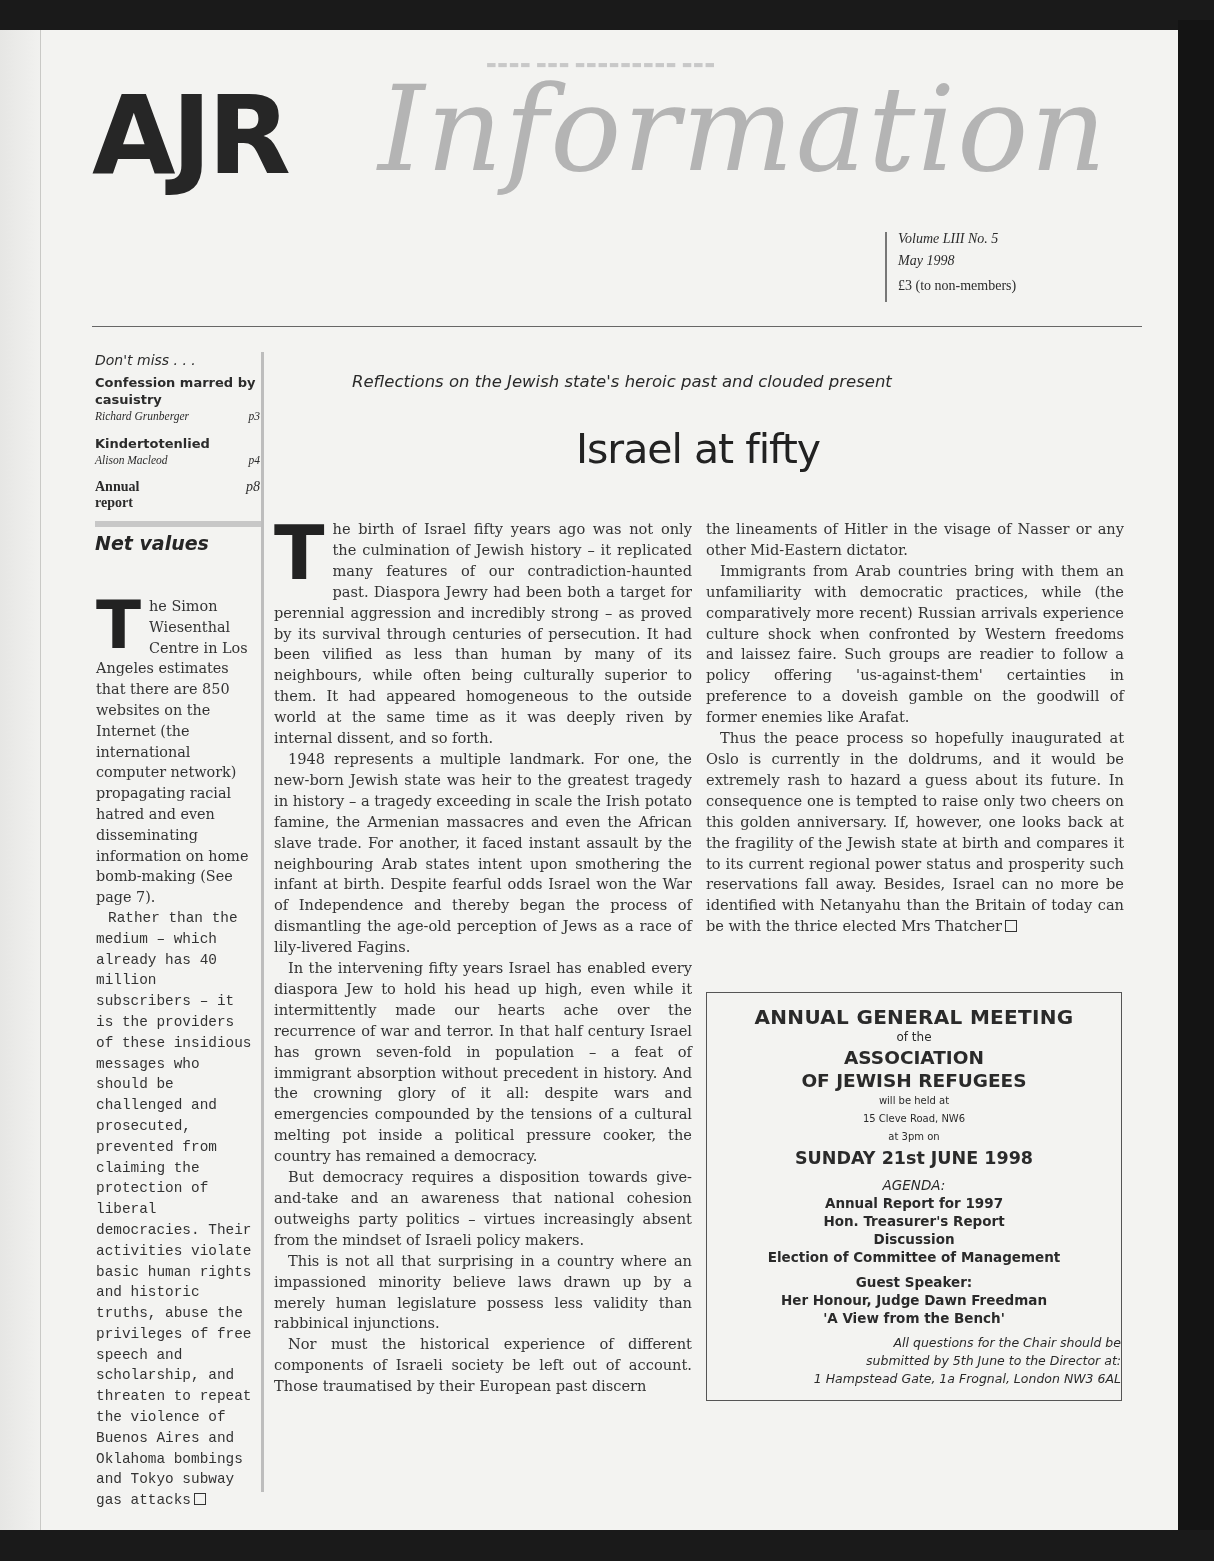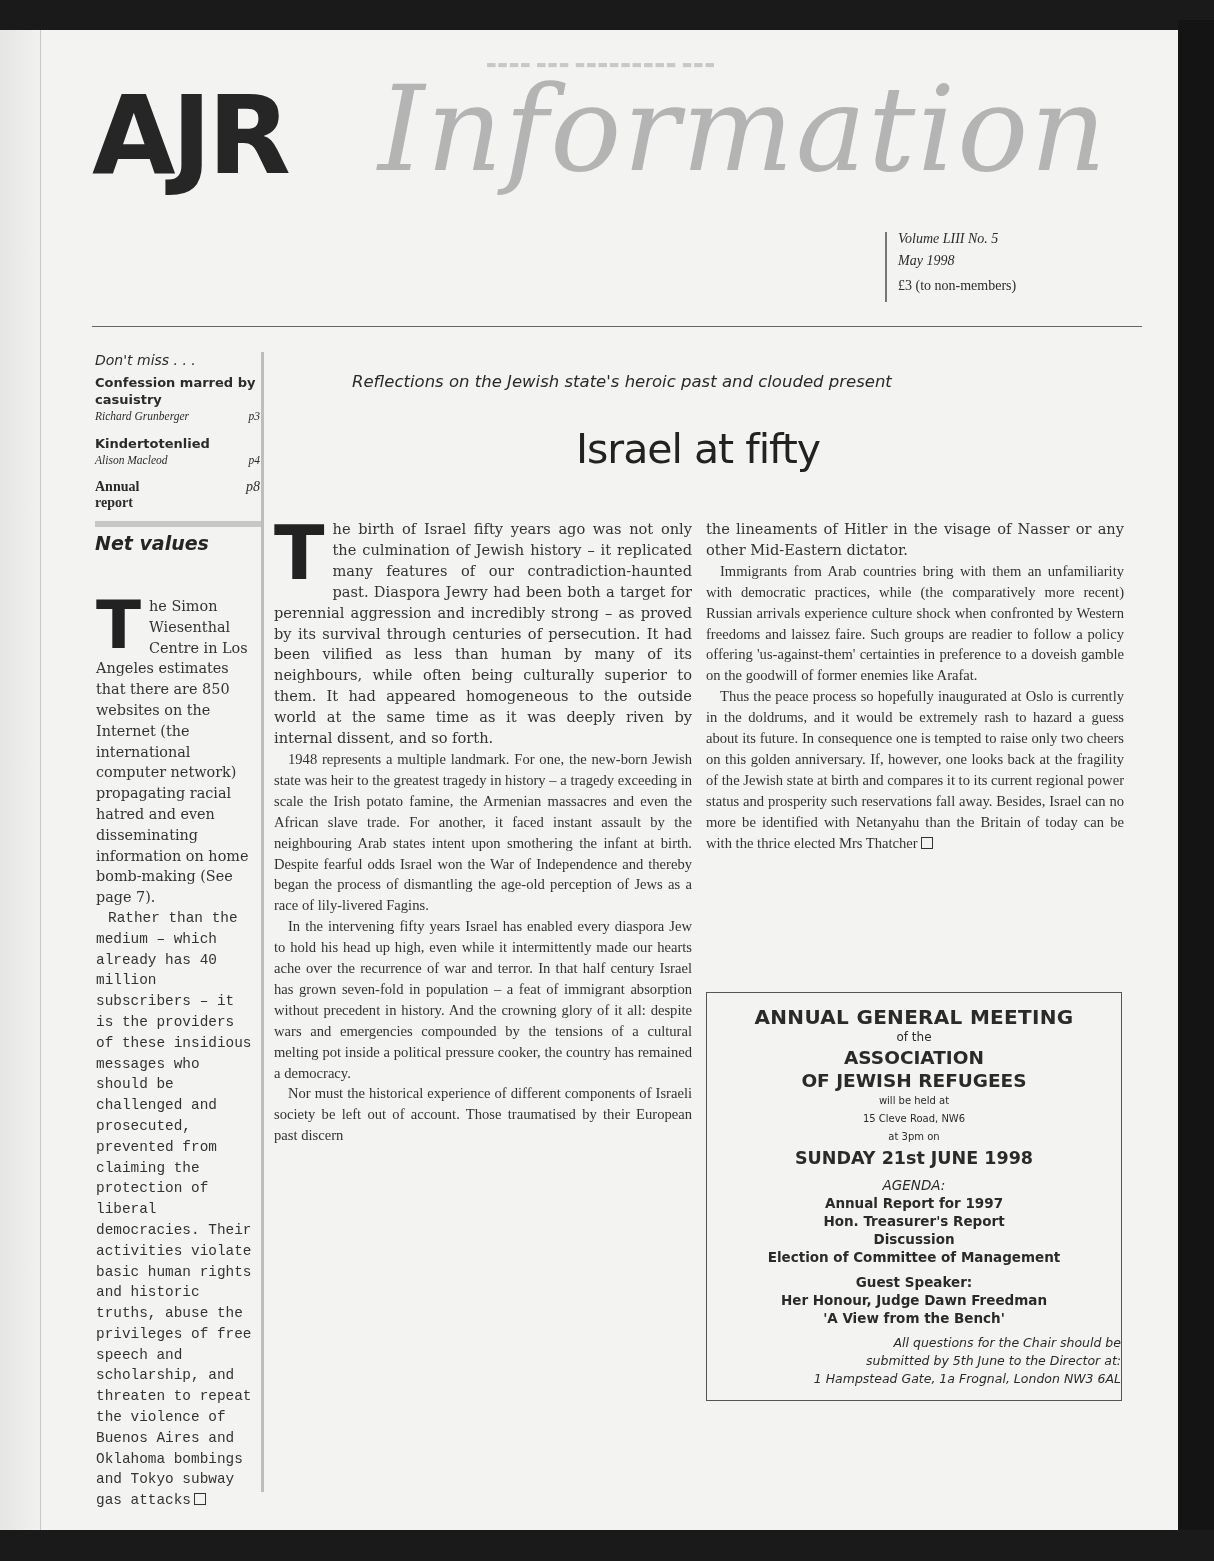--- a/index.html
+++ b/index.html
@@ -84,21 +84,21 @@
     position: absolute; left: 448px; top: 425px; width: 500px; text-align: center;
     font-family: "DejaVu Sans", sans-serif; font-size: 41px; color: #222; letter-spacing: -1px;
   }
 
   
   .col {
     position: absolute; width: 418px; font-size: 14.6px; line-height: 20.9px;
     text-align: justify; color: #333;
   }
   .col p { margin: 0; }
-  .col p.ind { text-indent: 14px; font-family: Liberation Serif, serif; }
+  .col p.ind { text-indent: 14px; }
   .col1 { left: 274px; top: 519px; height: 990px; }
   .col2 { left: 706px; top: 519px; height: 460px; }
   .dropcap {
     float: left; font-family: "DejaVu Sans", sans-serif; font-weight: bold;
     font-size: 74px; line-height: 62px; margin: 3px 8px 0 0; color: #222;
   }
 
   
   .agm-box {
     position: absolute; left: 706px; top: 992px; width: 414px; height: 264px;
@@ -167,20 +167,22 @@
   <p><span>Rather than the medium – which already has 40 million subscribers – it is the providers of these insidious messages who should be challenged and prosecuted, prevented from claiming the protection of liberal democracies. Their activities violate basic human rights and historic truths, abuse the privileges of free speech and scholarship, and threaten to repeat the violence of Buenos Aires and Oklahoma bombings and Tokyo subway gas attacks</span><span class="end-box"></span></p>
 </div>
 
 <div class="standfirst">Reflections on the Jewish state's heroic past and clouded present</div>
 <div class="headline">Israel at fifty</div>
 
 <div class="col col1">
   <p><span class="dropcap">T</span><span>he birth of Israel fifty years ago was not only the culmination of Jewish history – it replicated many features of our contradiction-haunted past. Diaspora Jewry had been both a target for perennial aggression and incredibly strong – as proved by its survival through centuries of persecution. It had been vilified as less than human by many of its neighbours, while often being culturally superior to them. It had appeared homogeneous to the outside world at the same time as it was deeply riven by internal dissent, and so forth.</span></p>
   <p class="ind">1948 represents a multiple landmark. For one, the new-born Jewish state was heir to the greatest tragedy in history – a tragedy exceeding in scale the Irish potato famine, the Armenian massacres and even the African slave trade. For another, it faced instant assault by the neighbouring Arab states intent upon smothering the infant at birth. Despite fearful odds Israel won the War of Independence and thereby began the process of dismantling the age-old perception of Jews as a race of lily-livered Fagins.</p>
   <p class="ind">In the intervening fifty years Israel has enabled every diaspora Jew to hold his head up high, even while it intermittently made our hearts ache over the recurrence of war and terror. In that half century Israel has grown seven-fold in population – a feat of immigrant absorption without precedent in history. And the crowning glory of it all: despite wars and emergencies compounded by the tensions of a cultural melting pot inside a political pressure cooker, the country has remained a democracy.</p>
+  <p class="ind">But democracy requires a disposition towards give-and-take and an awareness that national cohesion outweighs party politics – virtues increasingly absent from the mindset of Israeli policy makers.</p>
+  <p class="ind">This is not all that surprising in a country where an impassioned minority believe laws drawn up by a merely human legislature possess less validity than rabbinical injunctions.</p>
   <p class="ind">Nor must the historical experience of different components of Israeli society be left out of account. Those traumatised by their European past discern</p>
 </div>
 
 <div class="col col2">
   <p>the lineaments of Hitler in the visage of Nasser or any other Mid-Eastern dictator.</p>
   <p class="ind">Immigrants from Arab countries bring with them an unfamiliarity with democratic practices, while (the comparatively more recent) Russian arrivals experience culture shock when confronted by Western freedoms and laissez faire. Such groups are readier to follow a policy offering 'us-against-them' certainties in preference to a doveish gamble on the goodwill of former enemies like Arafat.</p>
   <p class="ind"><span>Thus the peace process so hopefully inaugurated at Oslo is currently in the doldrums, and it would be extremely rash to hazard a guess about its future. In consequence one is tempted to raise only two cheers on this golden anniversary. If, however, one looks back at the fragility of the Jewish state at birth and compares it to its current regional power status and prosperity such reservations fall away. Besides, Israel can no more be identified with Netanyahu than the Britain of today can be with the thrice elected Mrs Thatcher</span><span class="end-box"></span></p>
 </div>
 
 <div class="agm-box">

